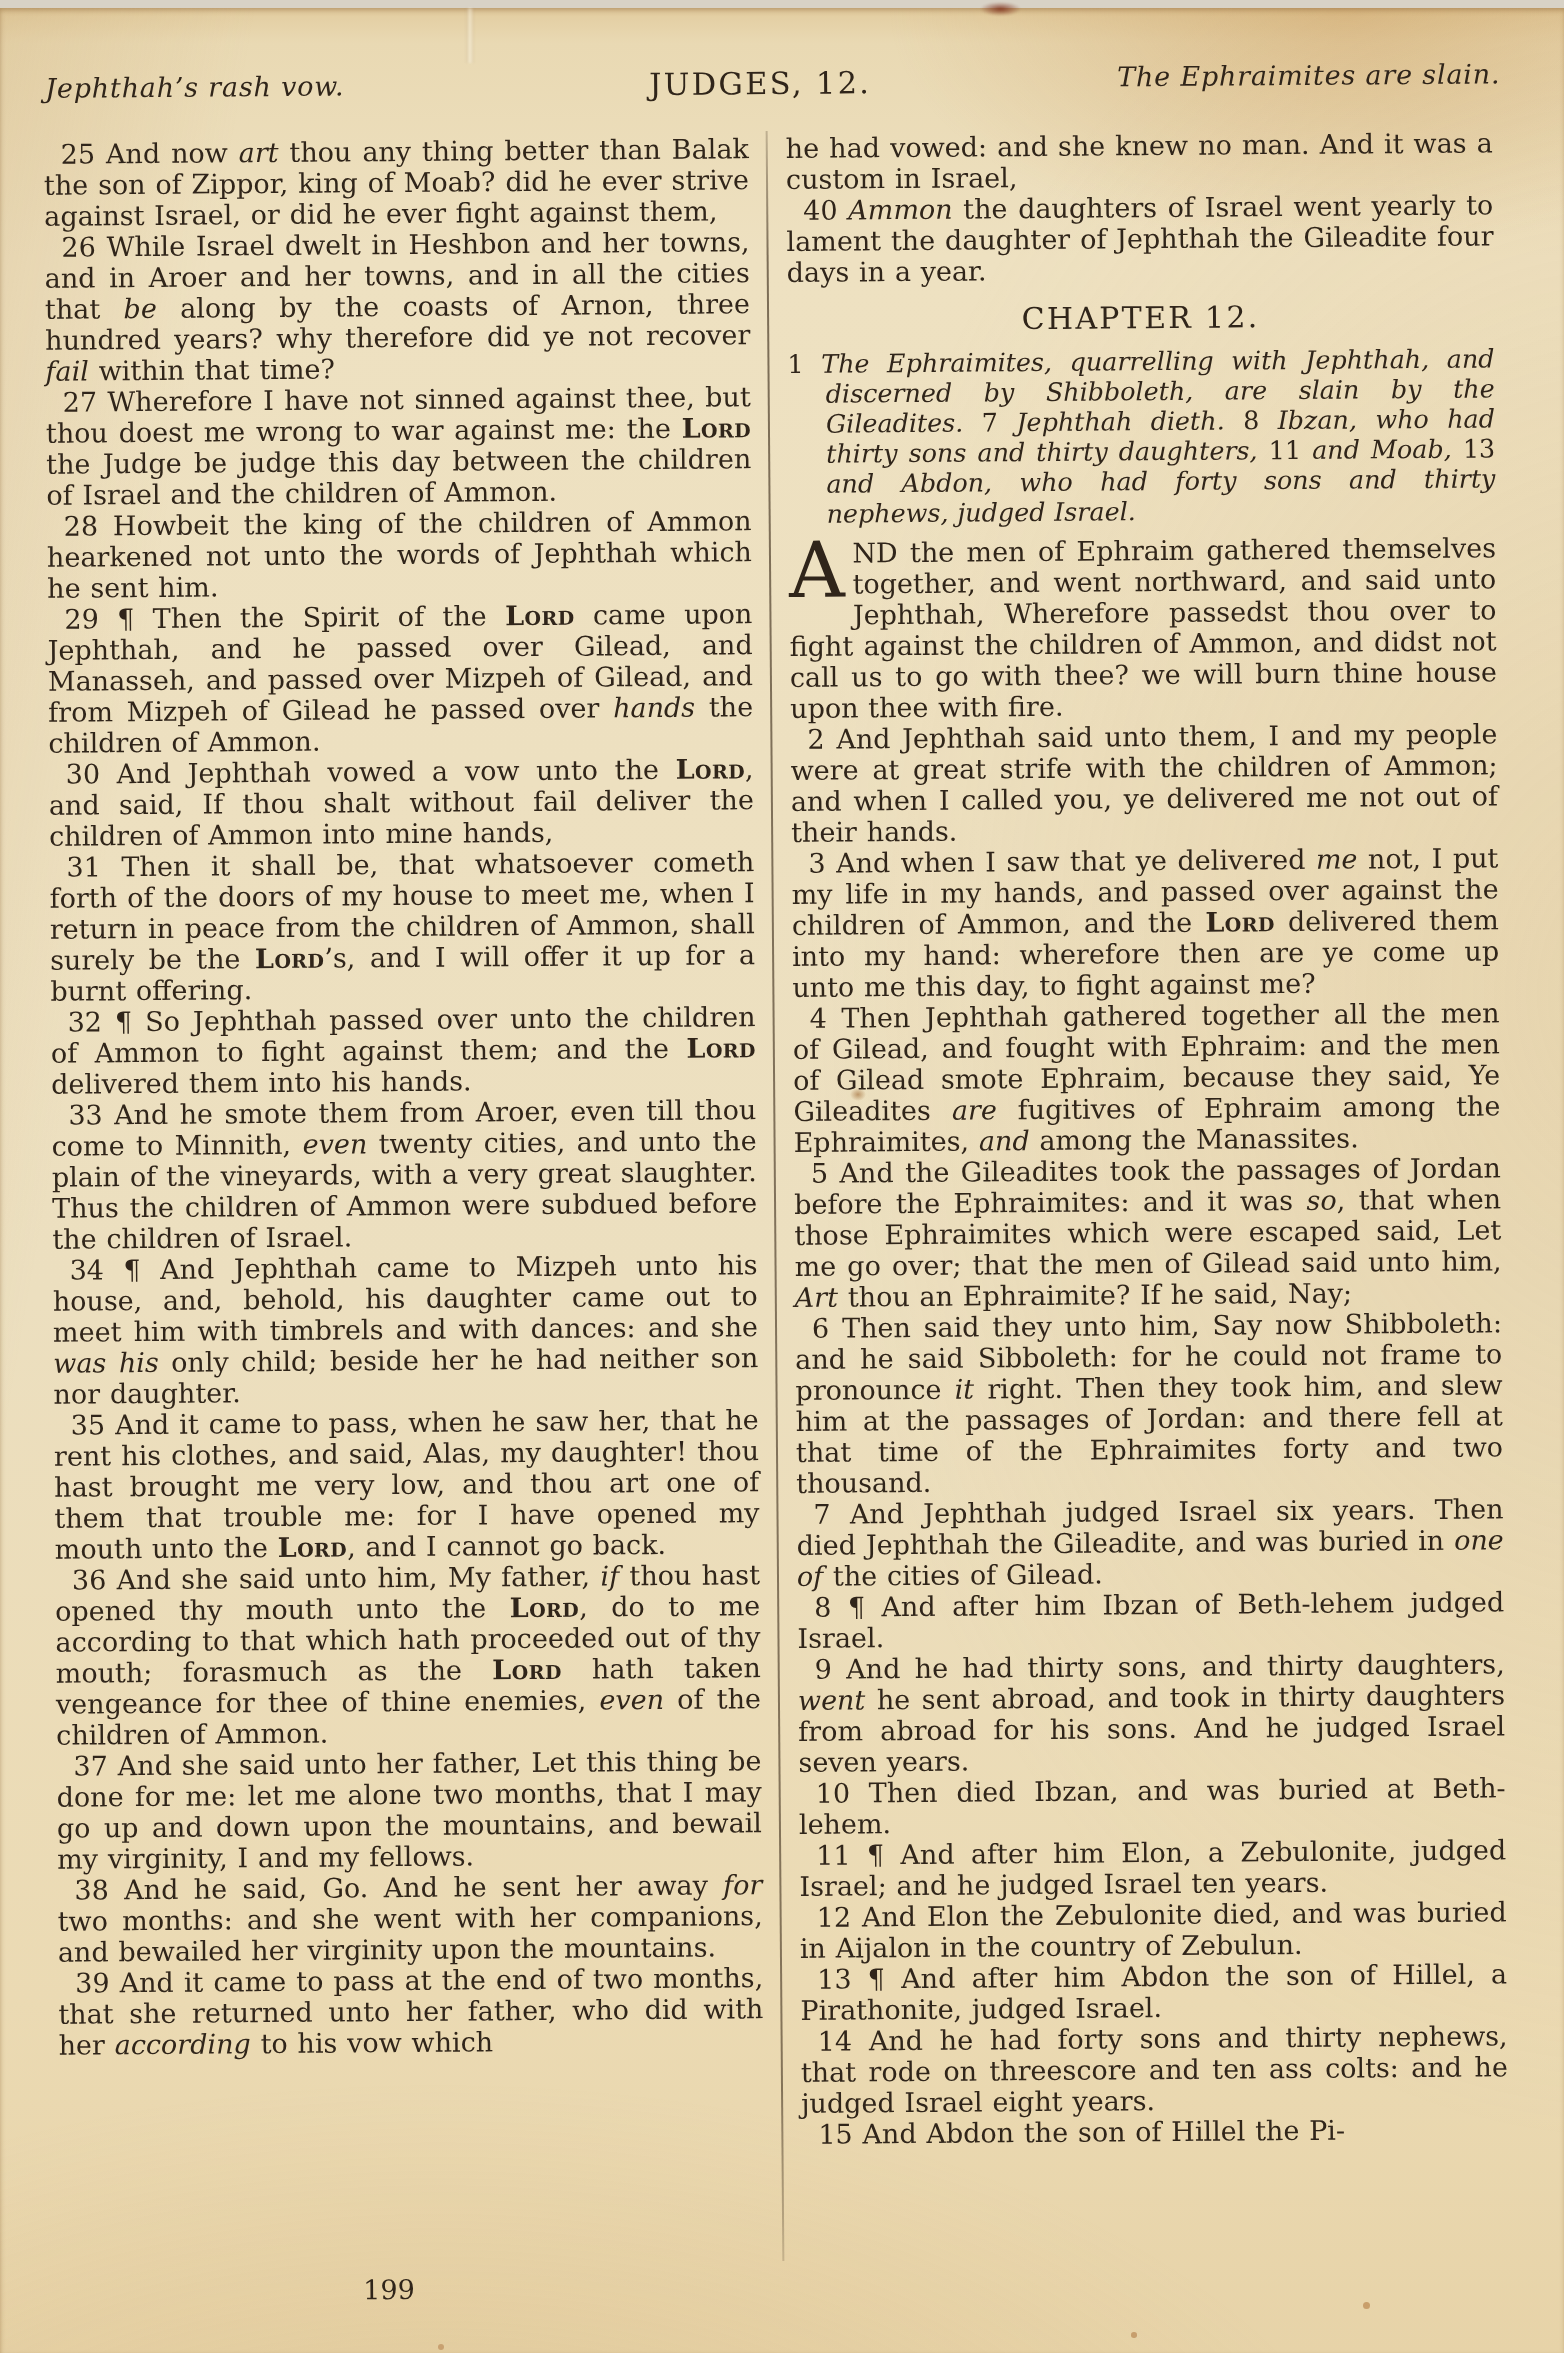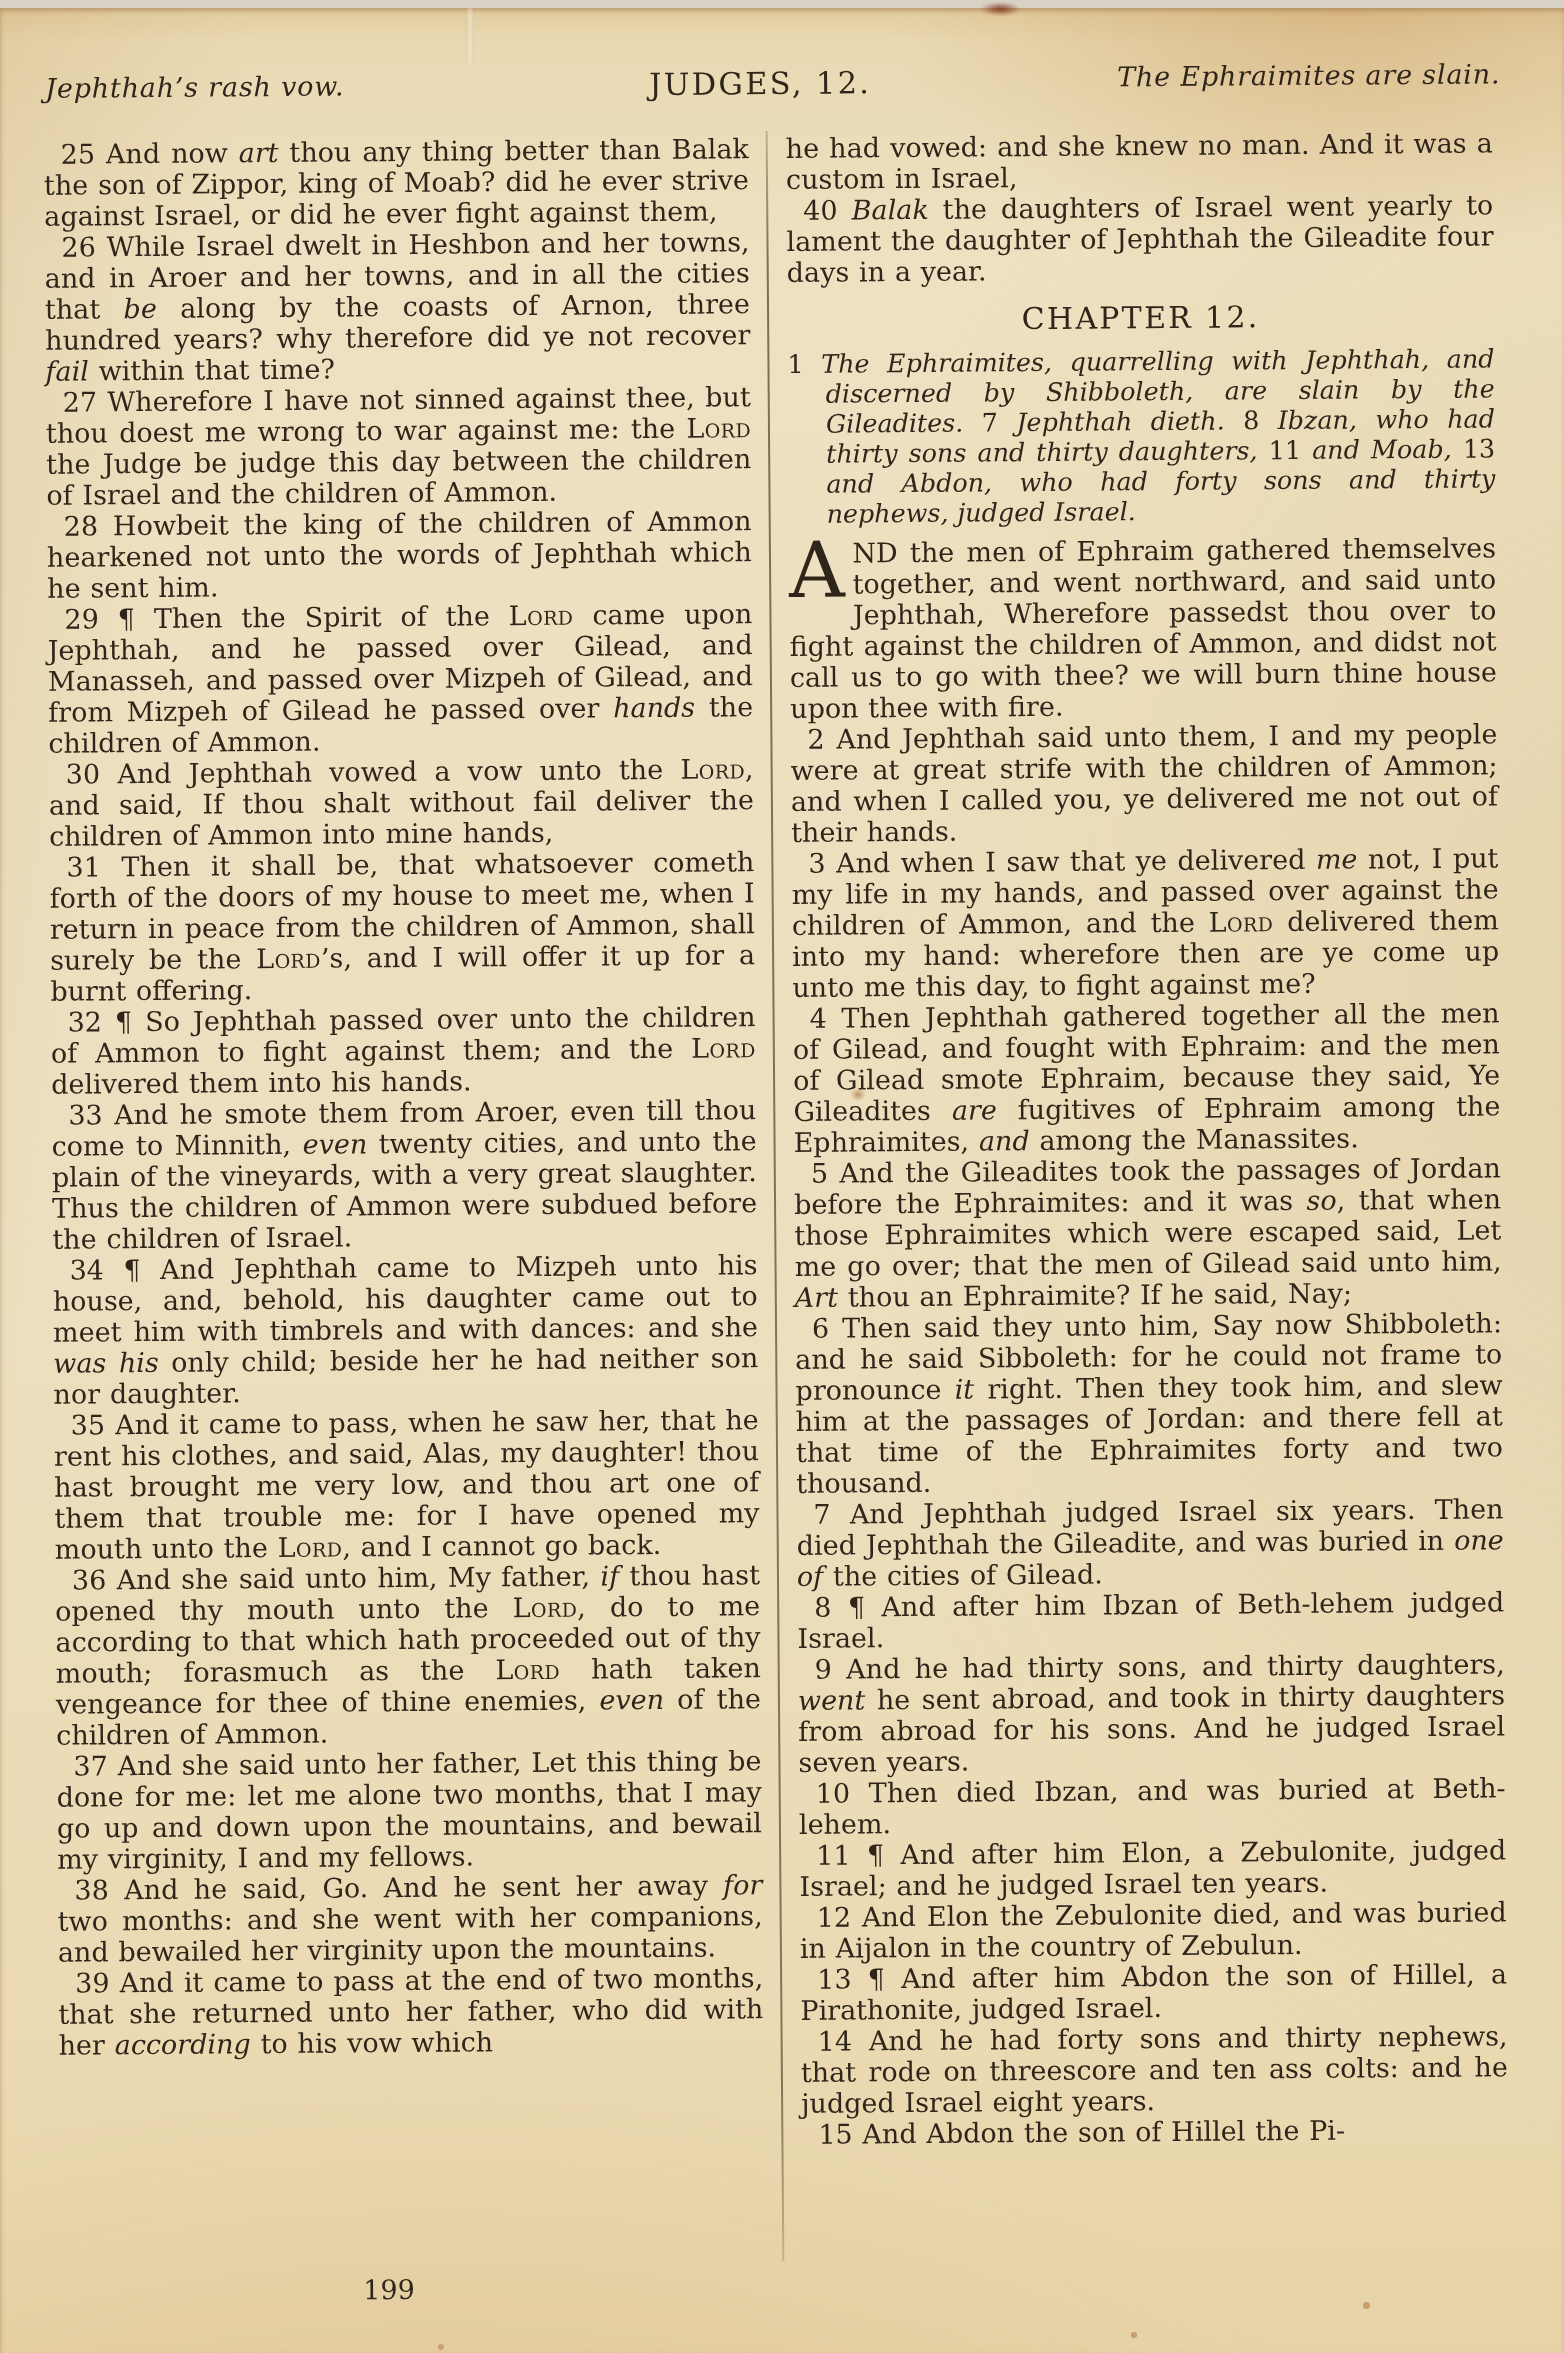--- a/index.html
+++ b/index.html
@@ -63,21 +63,21 @@
     margin:15.6px 0 11px;text-indent:0;text-align:center;
     font-size:30px;line-height:34px;letter-spacing:2.3px;
   }
   p.summary{
     margin:0 0 9.4px;padding-left:38px;text-indent:-38px;text-align:justify;
     font-size:25.4px;line-height:30px;word-spacing:0.8px;
   }
   .dropcap{
     float:left;font-size:77px;line-height:59px;padding:3.1px 7.8px 0 0;
   }
-  .sc{font-variant:small-caps;letter-spacing:0.4px;}
+  .sc{font-variant:small-caps;letter-spacing:0.4px;font-weight:bold;}
   .page-number{
     position:absolute;left:50px;top:2271px;width:657px;text-align:center;
     font-size:27px;
   }
 </style>
 </head>
 <body>
 
 <div class="paper"></div>
 <div class="red-nick"></div>
@@ -109,21 +109,21 @@
       <p class="verse">33 And he smote them from Aroer, even till thou come to Minnith, <i>even</i> twenty cities, and unto the plain of the vineyards, with a very great slaughter. Thus the children of Ammon were subdued before the children of Israel.</p>
       <p class="verse">34 ¶ And Jephthah came to Mizpeh unto his house, and, behold, his daughter came out to meet him with timbrels and with dances: and she <i>was his</i> only child; beside her he had neither son nor daughter.</p>
       <p class="verse">35 And it came to pass, when he saw her, that he rent his clothes, and said, Alas, my daughter! thou hast brought me very low, and thou art one of them that trouble me: for I have opened my mouth unto the <span class="sc">Lord</span>, and I cannot go back.</p>
       <p class="verse">36 And she said unto him, My father, <i>if</i> thou hast opened thy mouth unto the <span class="sc">Lord</span>, do to me according to that which hath proceeded out of thy mouth; forasmuch as the <span class="sc">Lord</span> hath taken vengeance for thee of thine enemies, <i>even</i> of the children of Ammon.</p>
       <p class="verse">37 And she said unto her father, Let this thing be done for me: let me alone two months, that I may go up and down upon the mountains, and bewail my virginity, I and my fellows.</p>
       <p class="verse">38 And he said, Go. And he sent her away <i>for</i> two months: and she went with her companions, and bewailed her virginity upon the mountains.</p>
       <p class="verse">39 And it came to pass at the end of two months, that she returned unto her father, who did with her <i>according</i> to his vow which</p>
     </div>
   <div class="col col-right" id="col-right">
       <p class="verse continuation">he had vowed: and she knew no man. And it was a custom in Israel,</p>
-      <p class="verse">40 <i>Balak</i> the daughters of Israel went yearly to lament the daughter of Jephthah the Gileadite four days in a year.</p>
+      <p class="verse">40 <i>Ammon</i> the daughters of Israel went yearly to lament the daughter of Jephthah the Gileadite four days in a year.</p>
       <p class="chapter-heading">CHAPTER 12.</p>
       <p class="summary">1 <i>The Ephraimites, quarrelling with Jephthah, and discerned by Shibboleth, are slain by the Gileadites.</i> 7 <i>Jephthah dieth.</i> 8 <i>Ibzan, who had thirty sons and thirty daughters,</i> 11 <i>and Moab,</i> 13 <i>and Abdon, who had forty sons and thirty nephews, judged Israel.</i></p>
       <p class="verse continuation"><span class="dropcap">A</span><span>ND the men of Ephraim gathered themselves together, and went northward, and said unto Jephthah, Wherefore passedst thou over to fight against the children of Ammon, and didst not call us to go with thee? we will burn thine house upon thee with fire.</span></p>
       <p class="verse">2 And Jephthah said unto them, I and my people were at great strife with the children of Ammon; and when I called you, ye delivered me not out of their hands.</p>
       <p class="verse">3 And when I saw that ye delivered <i>me</i> not, I put my life in my hands, and passed over against the children of Ammon, and the <span class="sc">Lord</span> delivered them into my hand: wherefore then are ye come up unto me this day, to fight against me?</p>
       <p class="verse">4 Then Jephthah gathered together all the men of Gilead, and fought with Ephraim: and the men of Gilead smote Ephraim, because they said, Ye Gileadites <i>are</i> fugitives of Ephraim among the Ephraimites, <i>and</i> among the Manassites.</p>
       <p class="verse">5 And the Gileadites took the passages of Jordan before the Ephraimites: and it was <i>so</i>, that when those Ephraimites which were escaped said, Let me go over; that the men of Gilead said unto him, <i>Art</i> thou an Ephraimite? If he said, Nay;</p>
       <p class="verse">6 Then said they unto him, Say now Shibboleth: and he said Sibboleth: for he could not frame to pronounce <i>it</i> right. Then they took him, and slew him at the passages of Jordan: and there fell at that time of the Ephraimites forty and two thousand.</p>
       <p class="verse">7 And Jephthah judged Israel six years. Then died Jephthah the Gileadite, and was buried in <i>one of</i> the cities of Gilead.</p>
       <p class="verse">8 ¶ And after him Ibzan of Beth-lehem judged Israel.</p>

